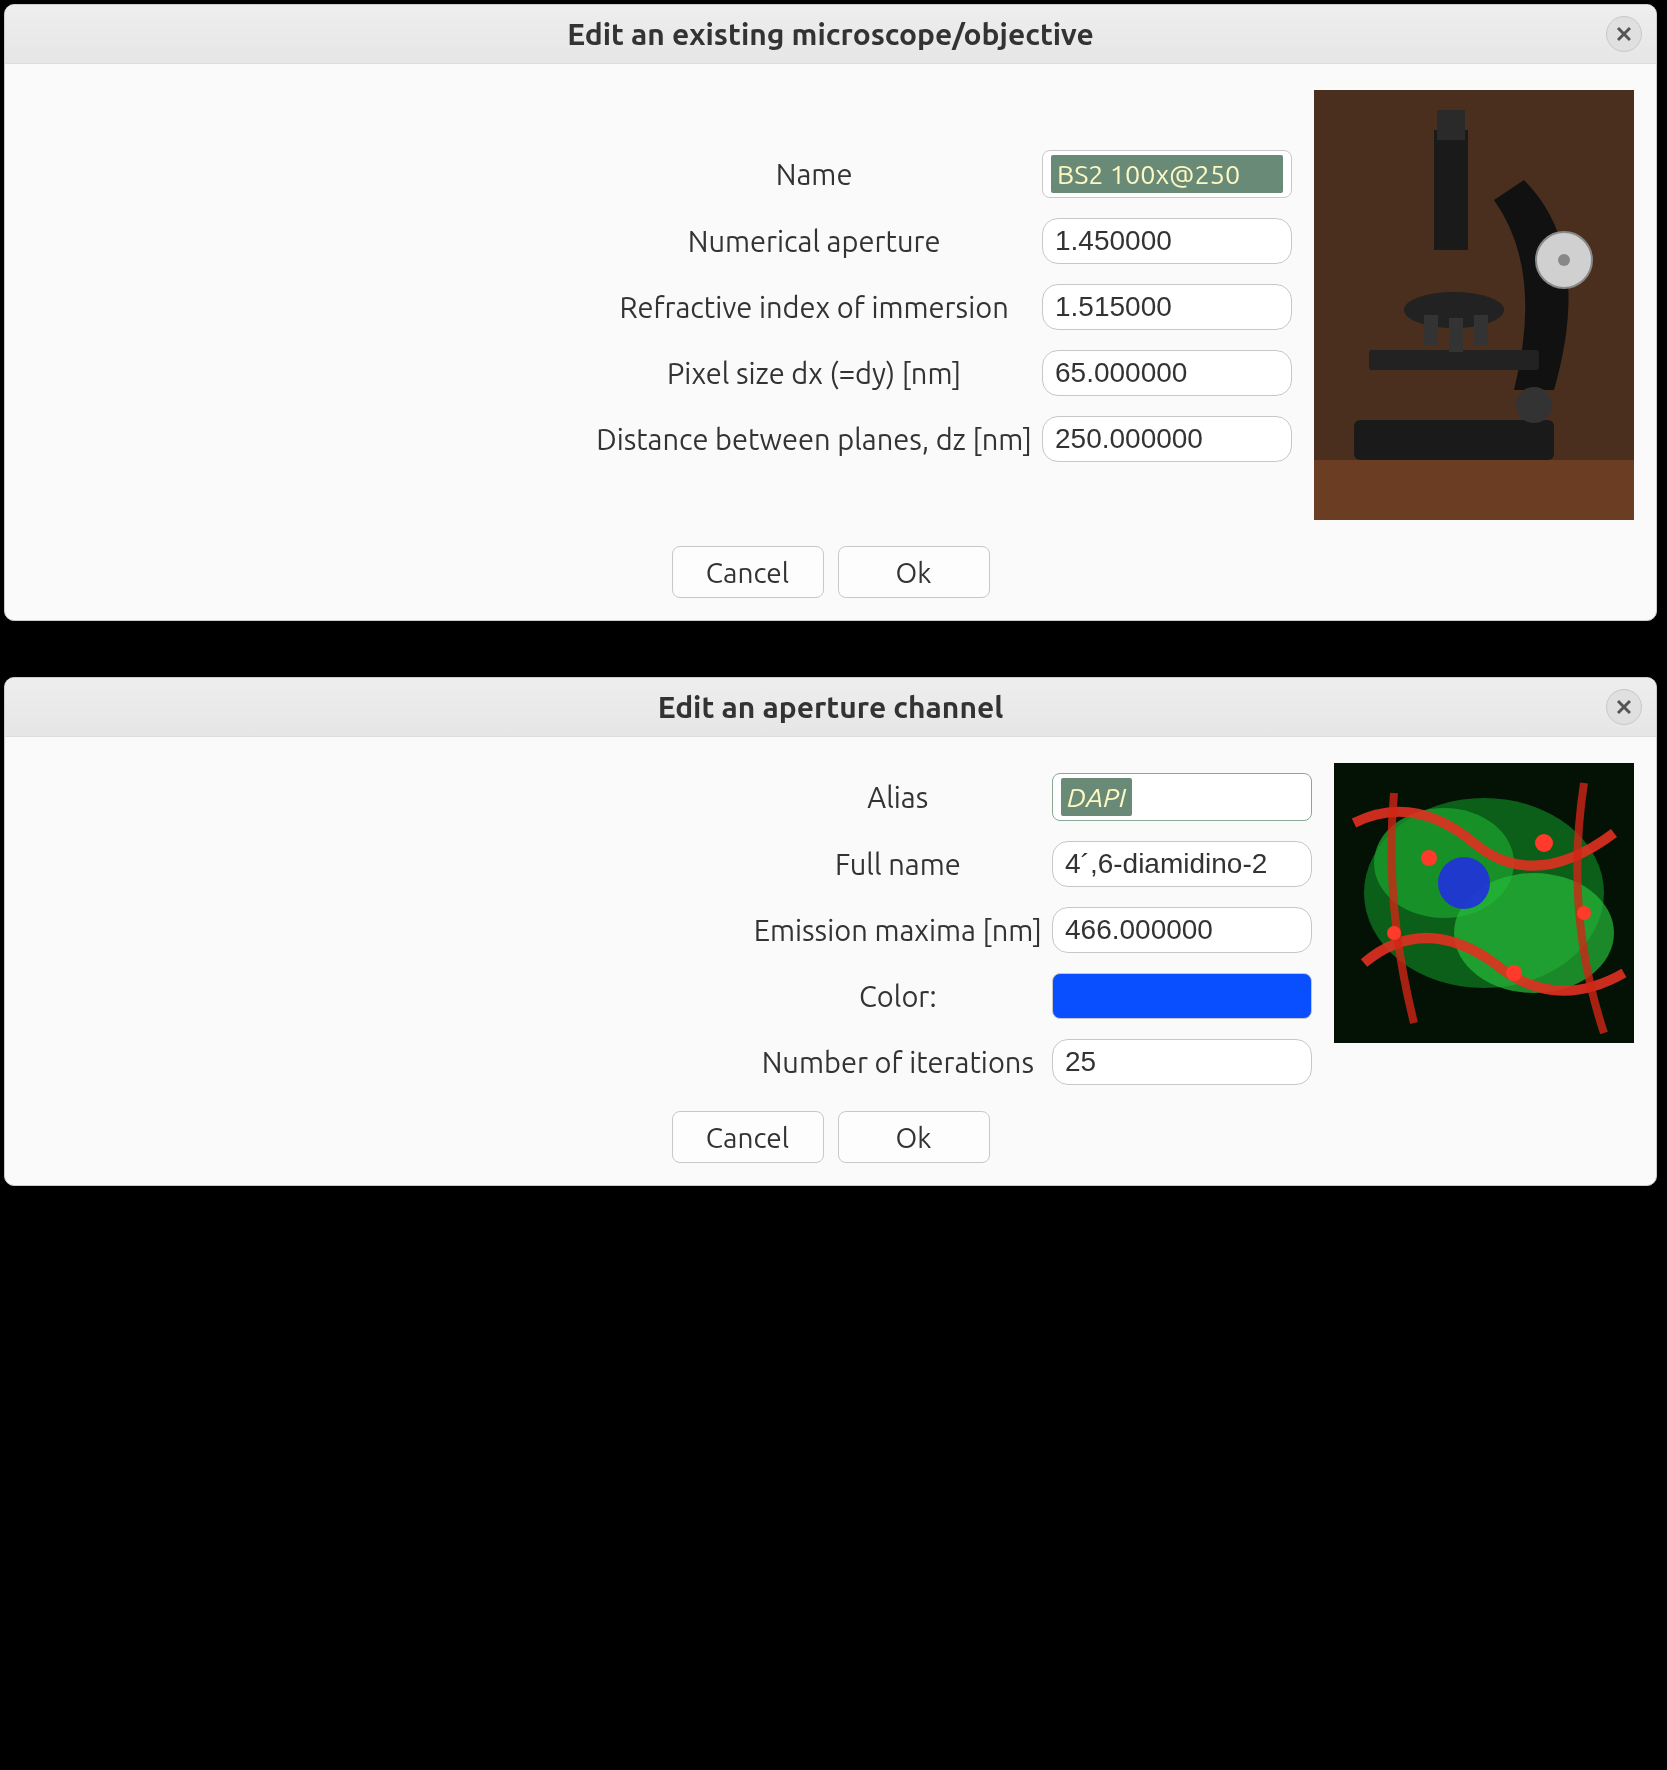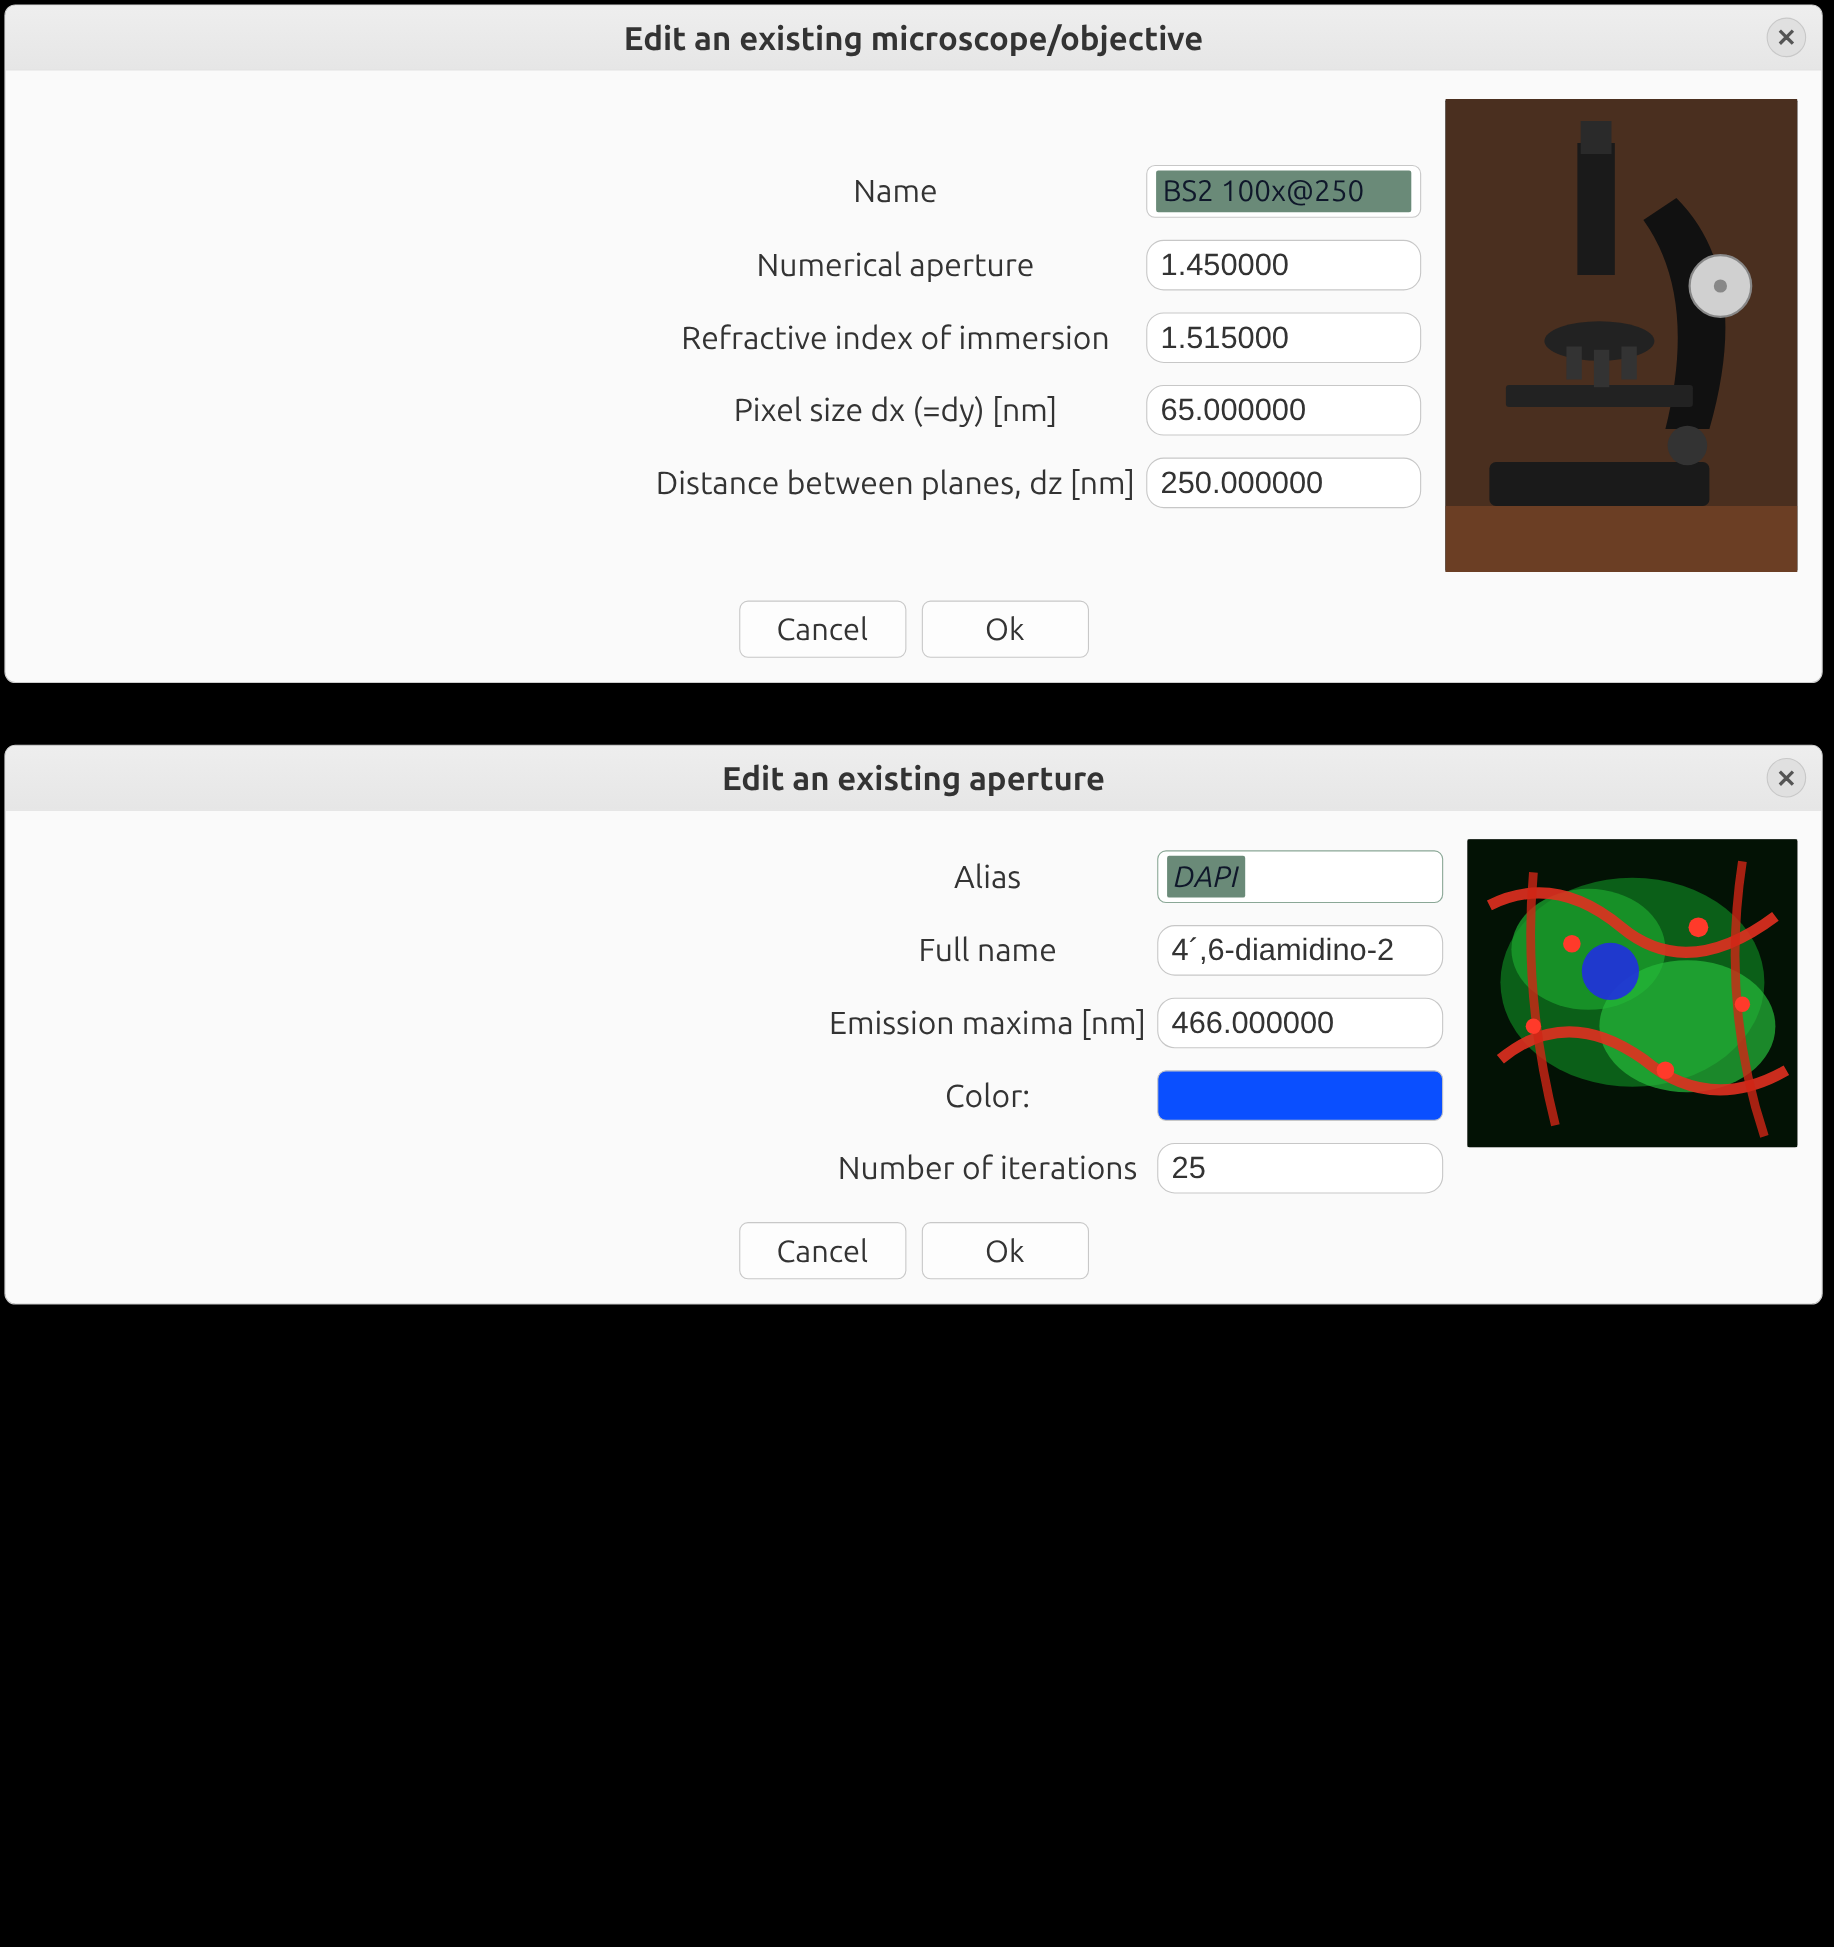--- a/index.html
+++ b/index.html
@@ -98,21 +98,21 @@
     height: 46px;
     border: 1px solid #c7c7c7;
     border-radius: 8px;
     background: #fff;
     overflow: hidden;
   }
   .seltext {
     position: absolute;
     left: 8px; top: 4px; bottom: 4px;
     background: #6a8a78;
-    color: #0f172a;
+    color: #fef9c3;
     padding: 0 6px;
     display: flex;
     align-items: center;
     font-size: 27px;
     border-radius: 2px;
   }
   .seltext.wide {
     right: 8px;
   }
   .colorwell {
@@ -226,21 +226,21 @@
         </div>
         <div class="btn">
           <span>Ok</span>
         </div>
       </div>
     </div>
   </div>
 
   <div class="dialog">
     <div class="titlebar">
-      <span>Edit an existing aperture</span>
+      <span>Edit an aperture channel</span>
       <div class="closebtn">
         <span>✕</span>
       </div>
     </div>
     <div class="body">
       <div class="columns">
         <div class="form form2">
 
           <div class="lbl">Alias</div>
           <div class="selwrap" style="border-color:#8aa796;font-style:italic;">

